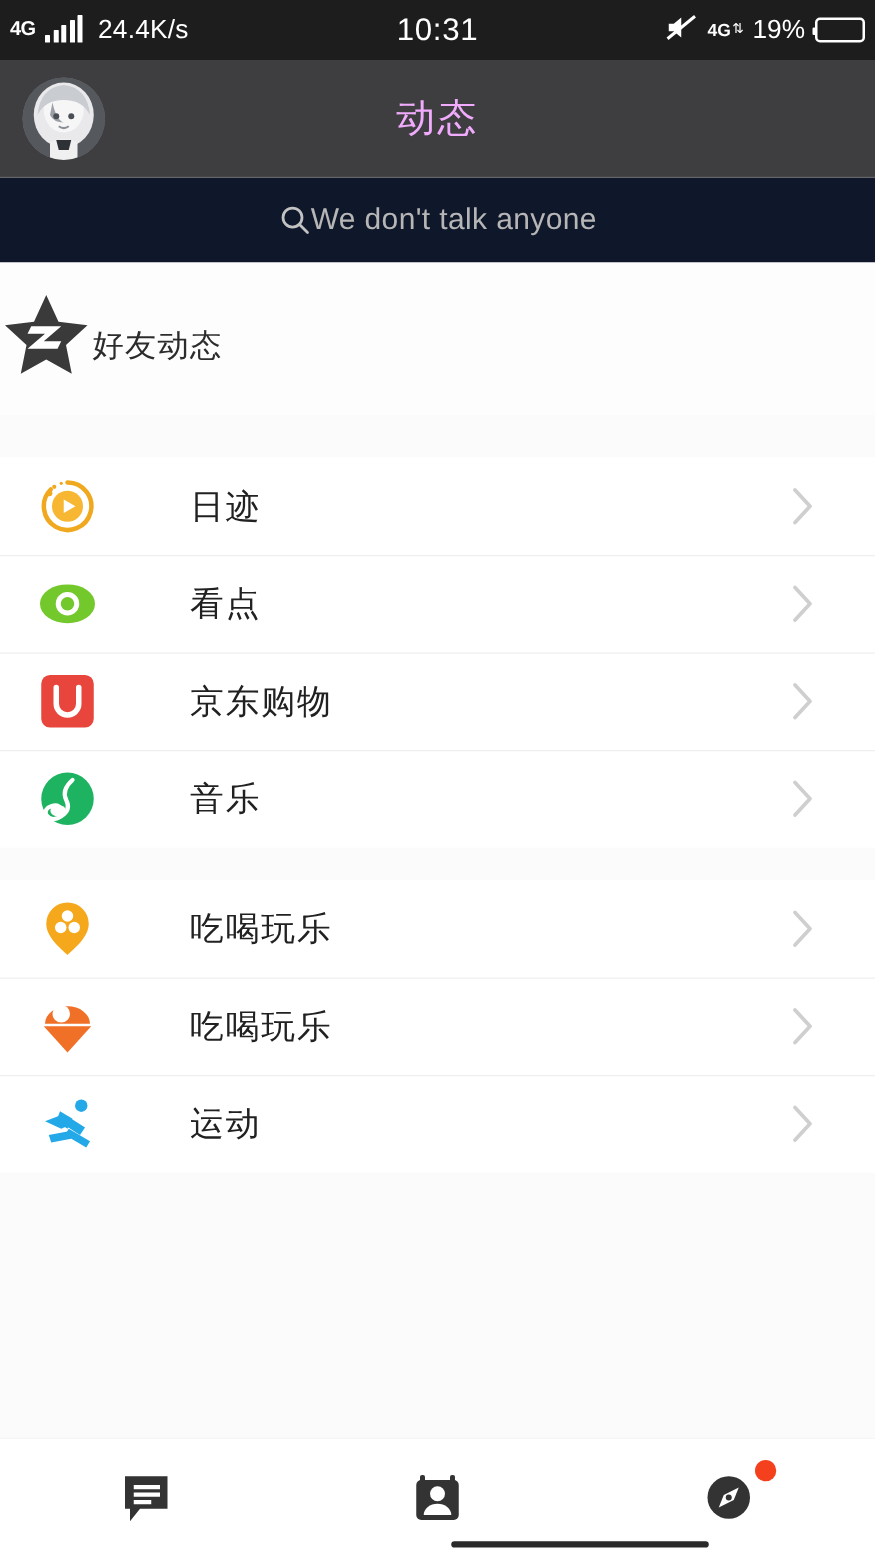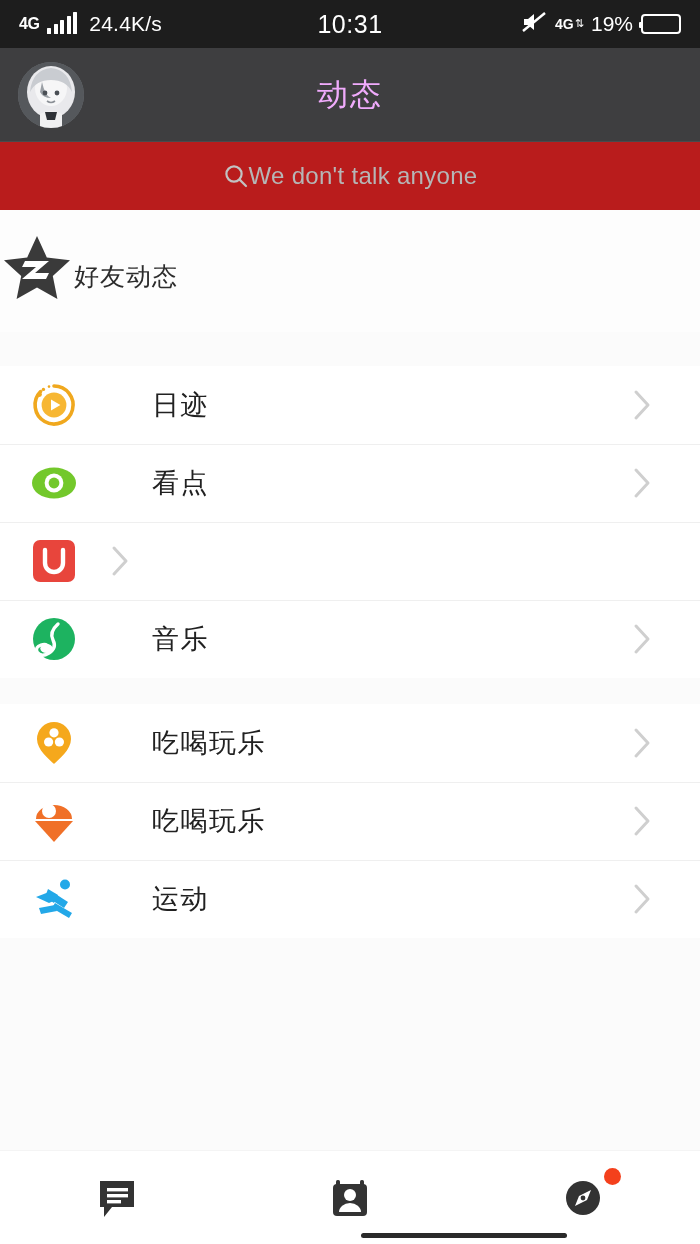--- a/index.html
+++ b/index.html
@@ -21,21 +21,21 @@
     flex-direction: column;
   }
 
   
   .status-bar {
     height: 48px;
     background: #1d1d1d;
     display: flex;
     align-items: center;
     justify-content: space-between;
-    padding: 0 19px;
+    padding: 0 8px;
     color: #ffffff;
     flex: 0 0 auto;
     box-sizing: border-box;
   }
   .sb-left, .sb-right {
     display: flex;
     align-items: center;
     gap: 8px;
   }
   .sb-net-type {
@@ -159,21 +159,21 @@
     display: flex;
     flex-direction: column;
   }
 
   
   .search-row {
     height: 68px;
     display: flex;
     align-items: center;
     justify-content: center;
-    background: #b91c1c;
+    background: #0f172a;
     gap: 0;
     flex: 0 0 auto;
   }
   .search-icon {
     width: 26px;
     height: 26px;
     flex: 0 0 auto;
   }
   .search-placeholder {
     color: #b6b6b6;
@@ -434,20 +434,21 @@
         </span>
       </div>
 
       <div class="row">
         <span class="row-icon">
           <svg width="48" height="48" viewBox="0 0 48 48">
             <rect x="3" y="3" width="42" height="42" rx="7" fill="#e8453c"></rect>
             <path d="M15 13 v13 a9 9 0 0 0 18 0 v-13" stroke="#ffffff" stroke-width="4.4" fill="none" stroke-linecap="round"></path>
           </svg>
         </span>
+        <span class="row-label">京东购物</span>
         <span class="chevron">
           <svg width="20" height="34" viewBox="0 0 20 34">
               <polyline points="4,4 16,17 4,30" stroke="#cfcfcf" stroke-width="3" fill="none" stroke-linecap="round" stroke-linejoin="round"></polyline>
             </svg>
         </span>
       </div>
 
       <div class="row">
         <span class="row-icon">
           <svg width="48" height="48" viewBox="0 0 48 48">

